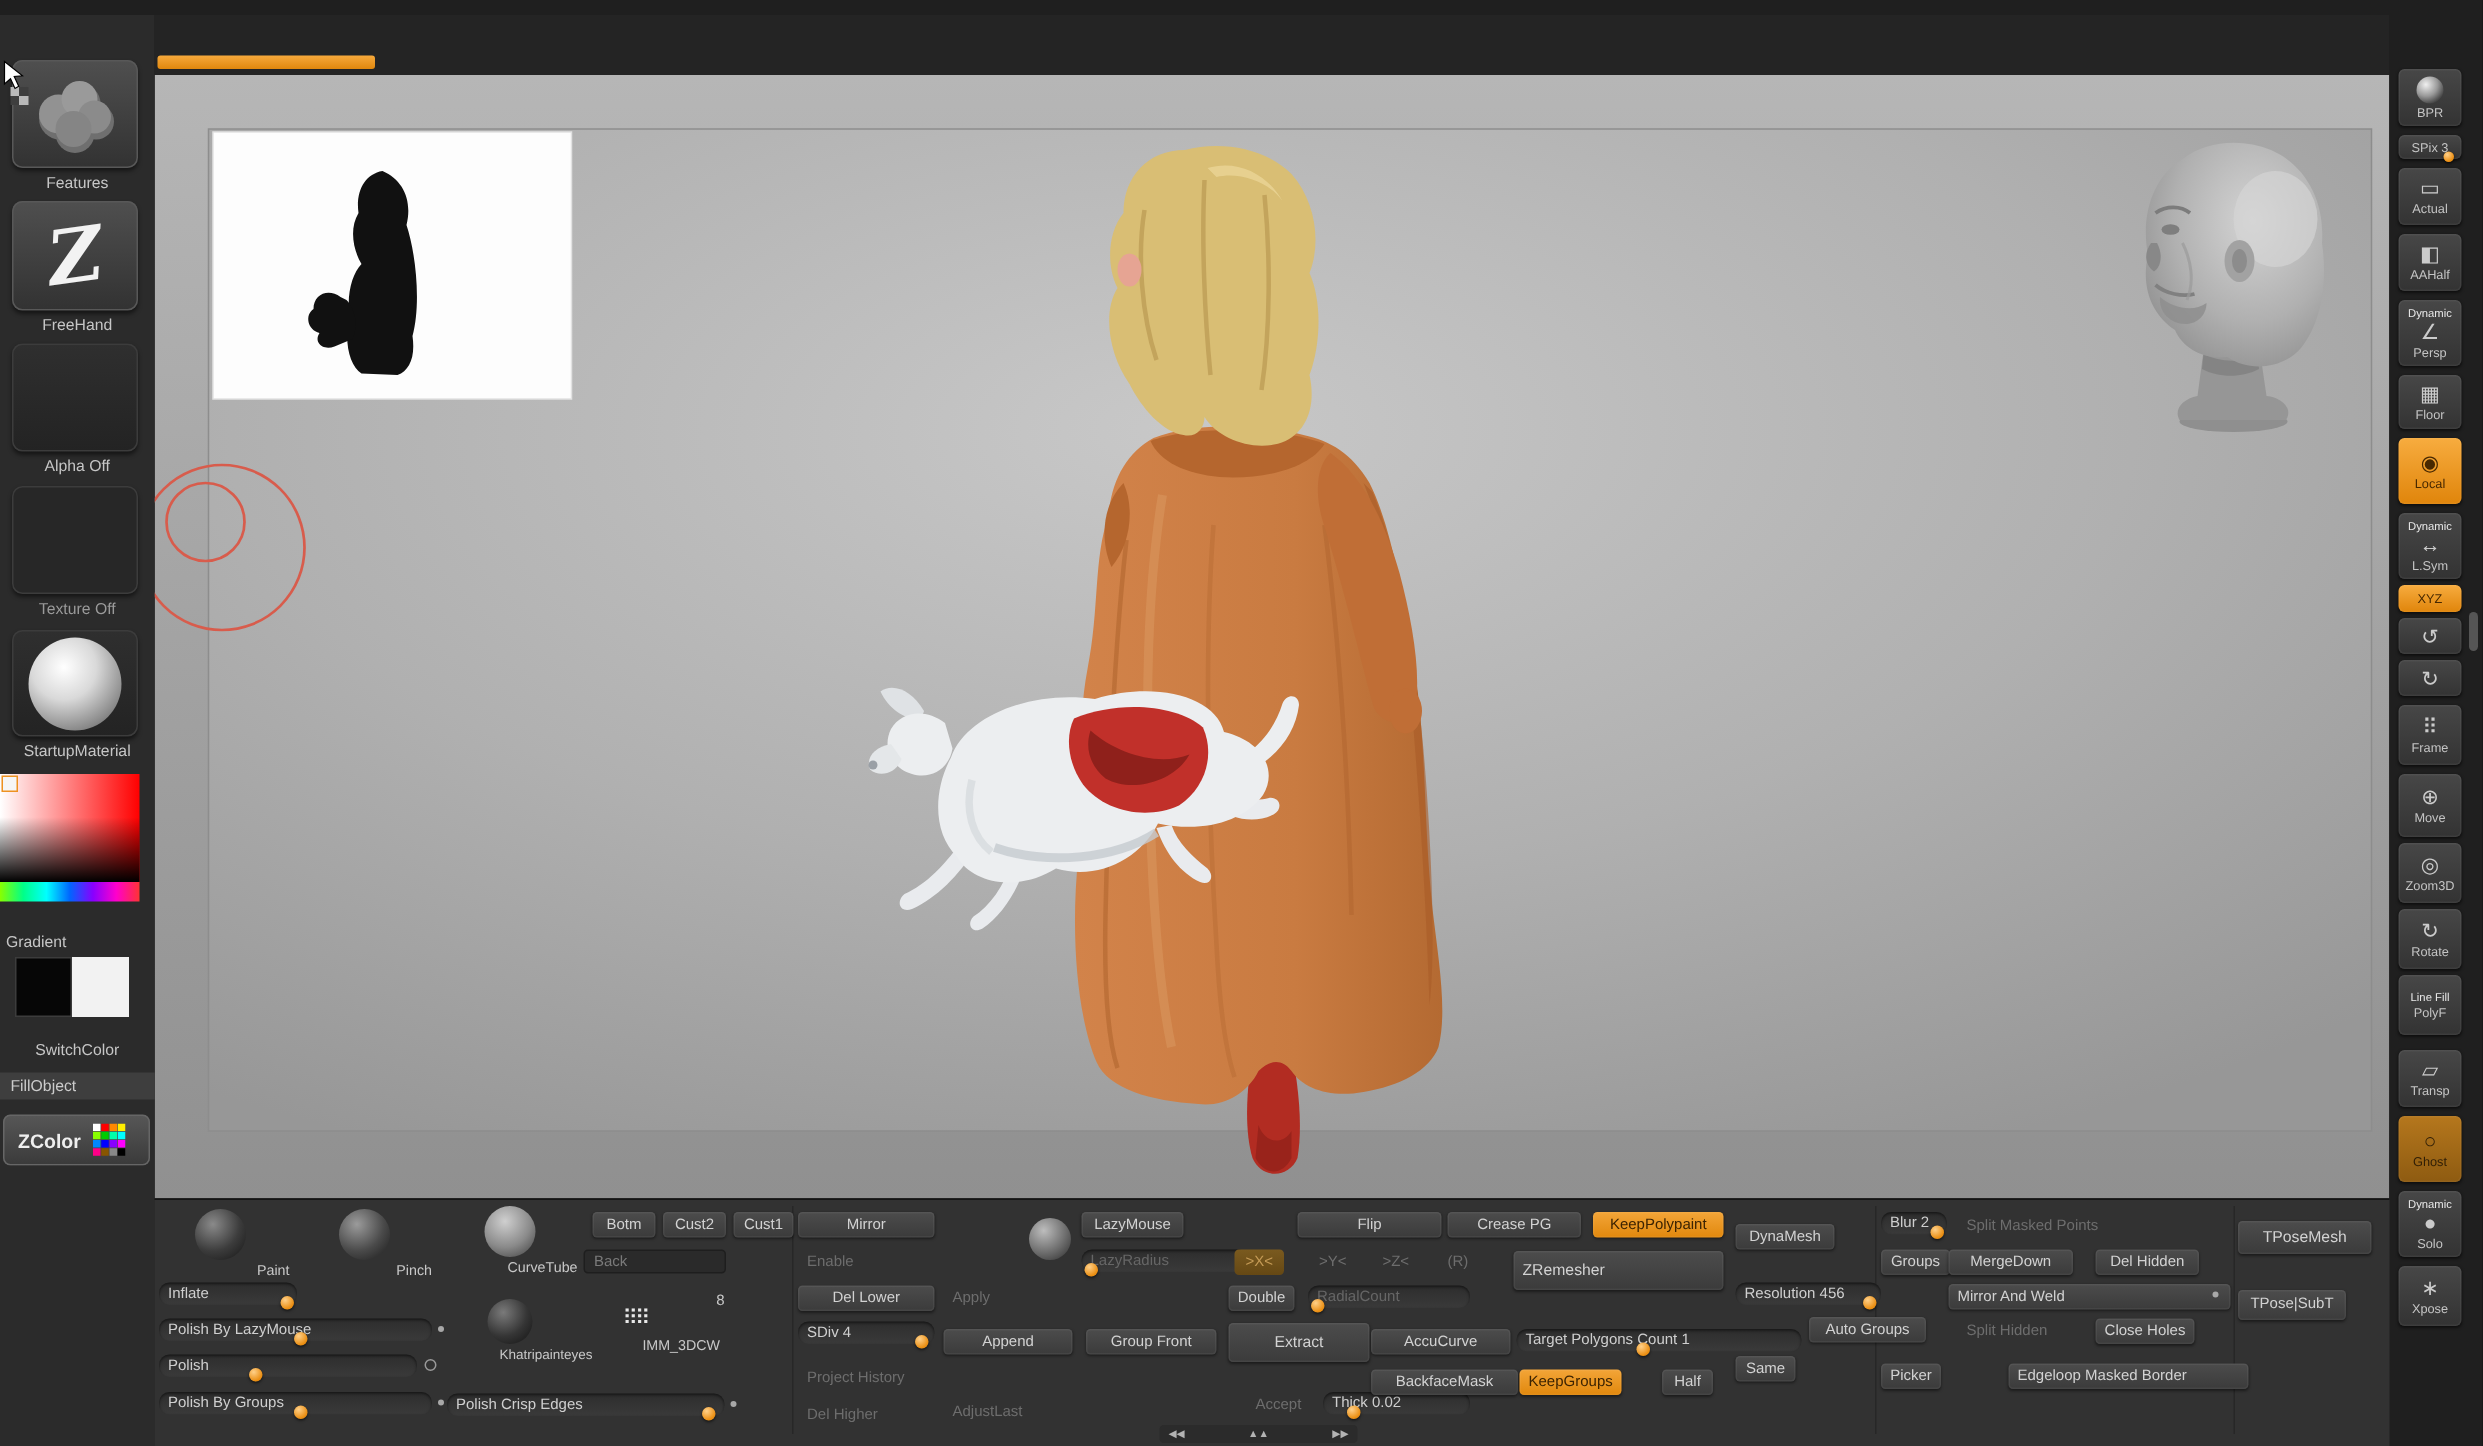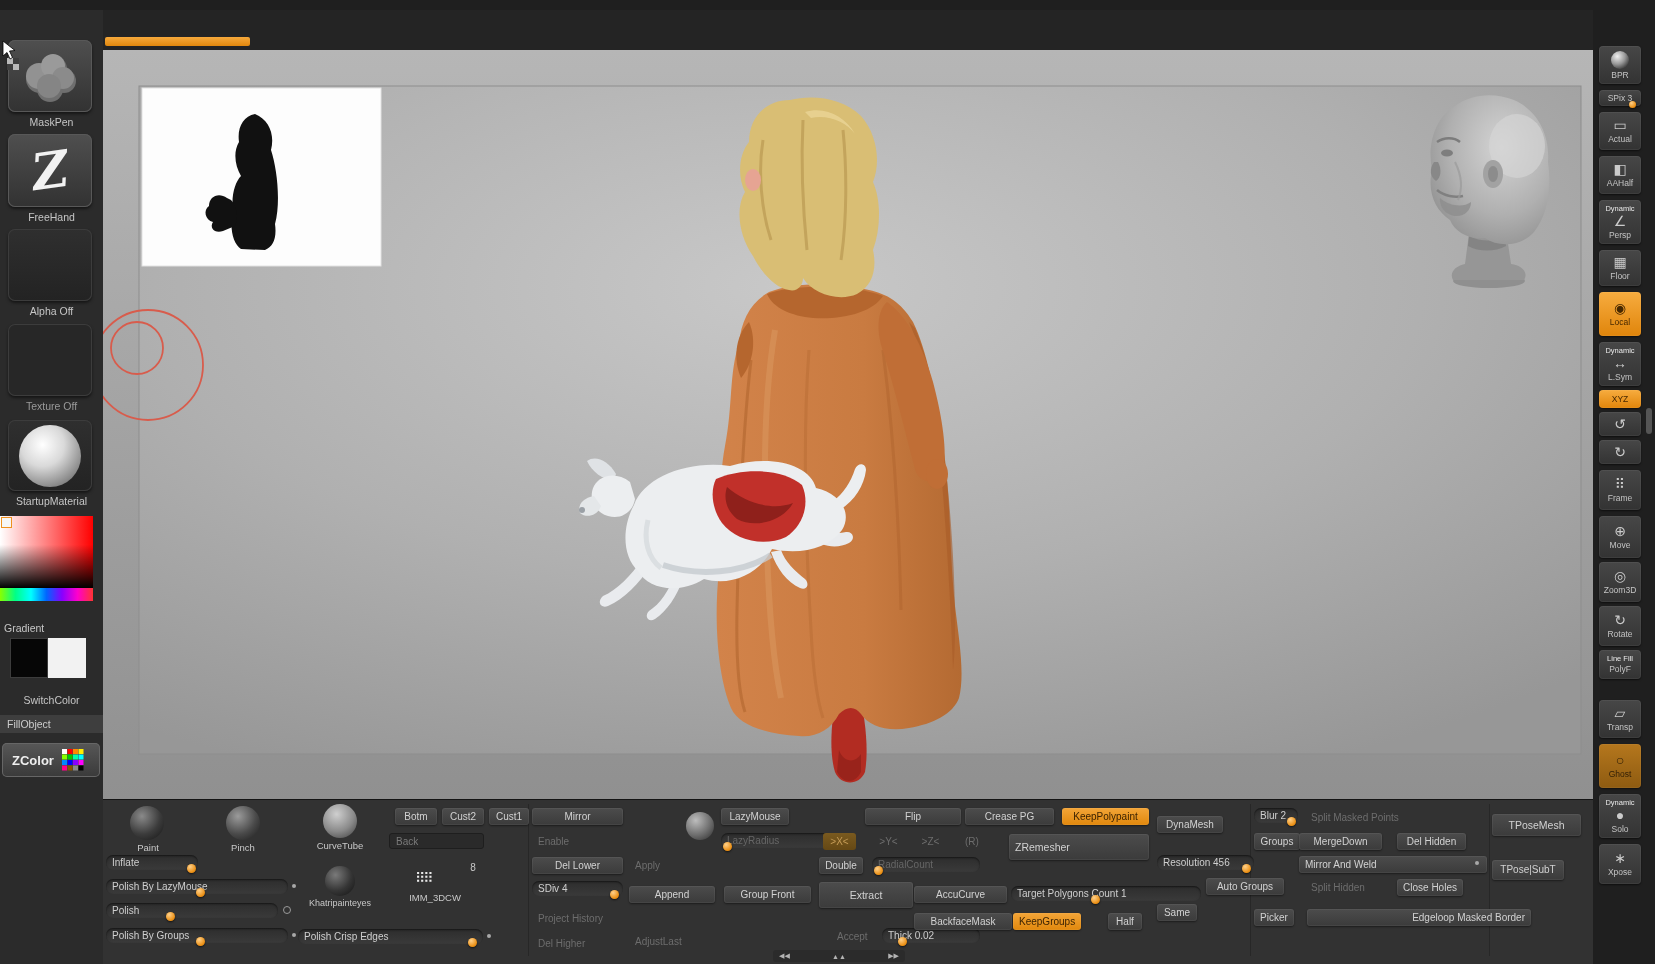--- a/index.html
+++ b/index.html
@@ -54,21 +54,21 @@
   .b{position:absolute;height:17px;line-height:17px;padding:0 6px;font-size:10px;color:#d2d2d2;background:linear-gradient(#4c4c4c,#3b3b3b);border-radius:3px;box-shadow:0 1px 2px rgba(0,0,0,.45),inset 0 0 0 1px rgba(255,255,255,.05);white-space:nowrap;text-align:center}
   .b.dim{background:none;box-shadow:none;color:#6d6d6d}
   .b.on{background:linear-gradient(#f3a538,#e1880d);color:#3c2302}
   .b.ondim{background:linear-gradient(#7a5a1f,#654814);color:#c49a55;box-shadow:none}
   .b.tall{height:26px;line-height:26px;font-size:10.5px}
   .sl{position:absolute;height:15px;line-height:15px;padding:0 6px;font-size:10px;color:#cfcfcf;background:linear-gradient(#2d2d2d,#3a3a3a);border-radius:7px;box-shadow:inset 0 1px 2px rgba(0,0,0,.55);white-space:nowrap}
   .sl.dim{color:#666}
   .k{position:absolute;bottom:-3px;width:9px;height:9px;border-radius:50%;background:radial-gradient(circle at 35% 30%,#ffd089,#ea8d10 70%);box-shadow:0 1px 2px rgba(0,0,0,.6)}
   .inp{position:absolute;height:16px;line-height:16px;background:#2a2a2a;border:1px solid #1e1e1e;border-radius:3px;color:#7a7a7a;font-size:10px;padding:0 6px}
   .bicon{position:absolute;border-radius:50%}
-  .blbl{position:absolute;text-align:center;font-size:9.5px;color:#c8c8c8;white-space:nowrap}
+  .blbl{position:absolute;text-align:right;font-size:9.5px;color:#c8c8c8;white-space:nowrap}
   .dots-ic{position:absolute;color:#e8e8e8;font-size:14px;letter-spacing:-2px}
   .ast{position:absolute;width:4px;height:4px;border-radius:50%;background:#a8a8a8}
   .ring{position:absolute;width:8px;height:8px;border:1px solid #9a9a9a;border-radius:50%}
   .scrollbar{position:absolute;height:12px;background:#2b2b2b;border-radius:3px;display:flex;align-items:center;justify-content:space-between;padding:0 6px;color:#b3b3b3;font-size:7px}
   .cursor-arrow{position:absolute;z-index:9}
 </style>
 </head>
 <body>
 
 <div class="app">
@@ -85,21 +85,21 @@
         <circle cx="22" cy="32" r="14" fill="#6f6f6f"></circle>
           <circle cx="36" cy="22" r="13" fill="#6f6f6f"></circle>
         <circle cx="46" cy="34" r="12" fill="#6f6f6f"></circle>
           <circle cx="32" cy="42" r="13" fill="#6f6f6f"></circle>
         <circle cx="21" cy="29" r="13" fill="#929292"></circle>
           <circle cx="35" cy="19" r="12" fill="#9a9a9a"></circle>
         <circle cx="45" cy="31" r="11" fill="#8b8b8b"></circle>
           <circle cx="31" cy="39" r="12" fill="#858585"></circle>
       </svg>
     </div>
-    <div class="tlabel" style="top:106px">MaskPen</div>
+    <div class="tlabel" style="top:106px">Features</div>
 
     <div class="tile" style="top:124px;height:73px">
       <span class="zglyph">Z</span>
     </div>
     <div class="tlabel" style="top:201px">FreeHand</div>
 
     <div class="tile dark" style="top:219px;height:72px"></div>
     <div class="tlabel" style="top:295px">Alpha Off</div>
 
     <div class="tile dark" style="top:314px;height:72px;background:#272727"></div>
@@ -301,21 +301,21 @@
       <span class="sl8">Move</span>
     </div>
     <div class="sb" style="top:552px;height:40px">
       <span class="ic">◎</span>
       <span class="sl8">Zoom3D</span>
     </div>
     <div class="sb" style="top:596px;height:40px">
       <span class="ic">↻</span>
       <span class="sl8">Rotate</span>
     </div>
-    <div class="sb" style="top:640px;height:29px">
+    <div class="sb" style="top:640px;height:40px">
       <span class="pre">Line Fill</span>
       <span class="sl8">PolyF</span>
     </div>
     <div class="sb" style="top:690px;height:38px">
       <span class="ic">▱</span>
       <span class="sl8">Transp</span>
     </div>
     <div class="sb half" style="top:734px;height:44px">
       <span class="ic">○</span>
       <span class="sl8">Ghost</span>
@@ -407,21 +407,21 @@
 
     <div class="sl" style="left:1151px;top:8px;width:44px"><span>Blur 2</span><i class="k" style="left:33px"></i></div>
     <div class="b dim" style="left:1202px;top:9px">Split Masked Points</div>
     <div class="b" style="left:1196px;top:33px;width:83px">MergeDown</div>
     <div class="b" style="left:1294px;top:33px;width:69px">Del Hidden</div>
     <div class="b" style="left:1196px;top:56px;width:188px;text-align:left">Mirror And Weld</div>
     <div class="ast" style="left:1372px;top:61px"></div>
     <div class="b dim" style="left:1202px;top:79px">Split Hidden</div>
     <div class="b" style="left:1294px;top:79px;width:66px">Close Holes</div>
     <div class="b" style="left:1151px;top:109px;width:40px">Picker</div>
-    <div class="b" style="left:1204px;top:109px;width:224px;text-align:right">Edgeloop Masked Border</div>
+    <div class="b" style="left:1236px;top:109px;width:160px;text-align:left">Edgeloop Masked Border</div>
 
     <div class="b tall" style="left:1389px;top:14px;width:89px;height:22px;line-height:22px">TPoseMesh</div>
     <div class="b" style="left:1389px;top:60px;width:72px;height:20px;line-height:20px">TPose|SubT</div>
 
     <div class="scrollbar" style="left:670px;top:150px;width:132px">
       <span>◀◀</span>
       <span>▲▲</span>
       <span>▶▶</span>
     </div>
   </div>

